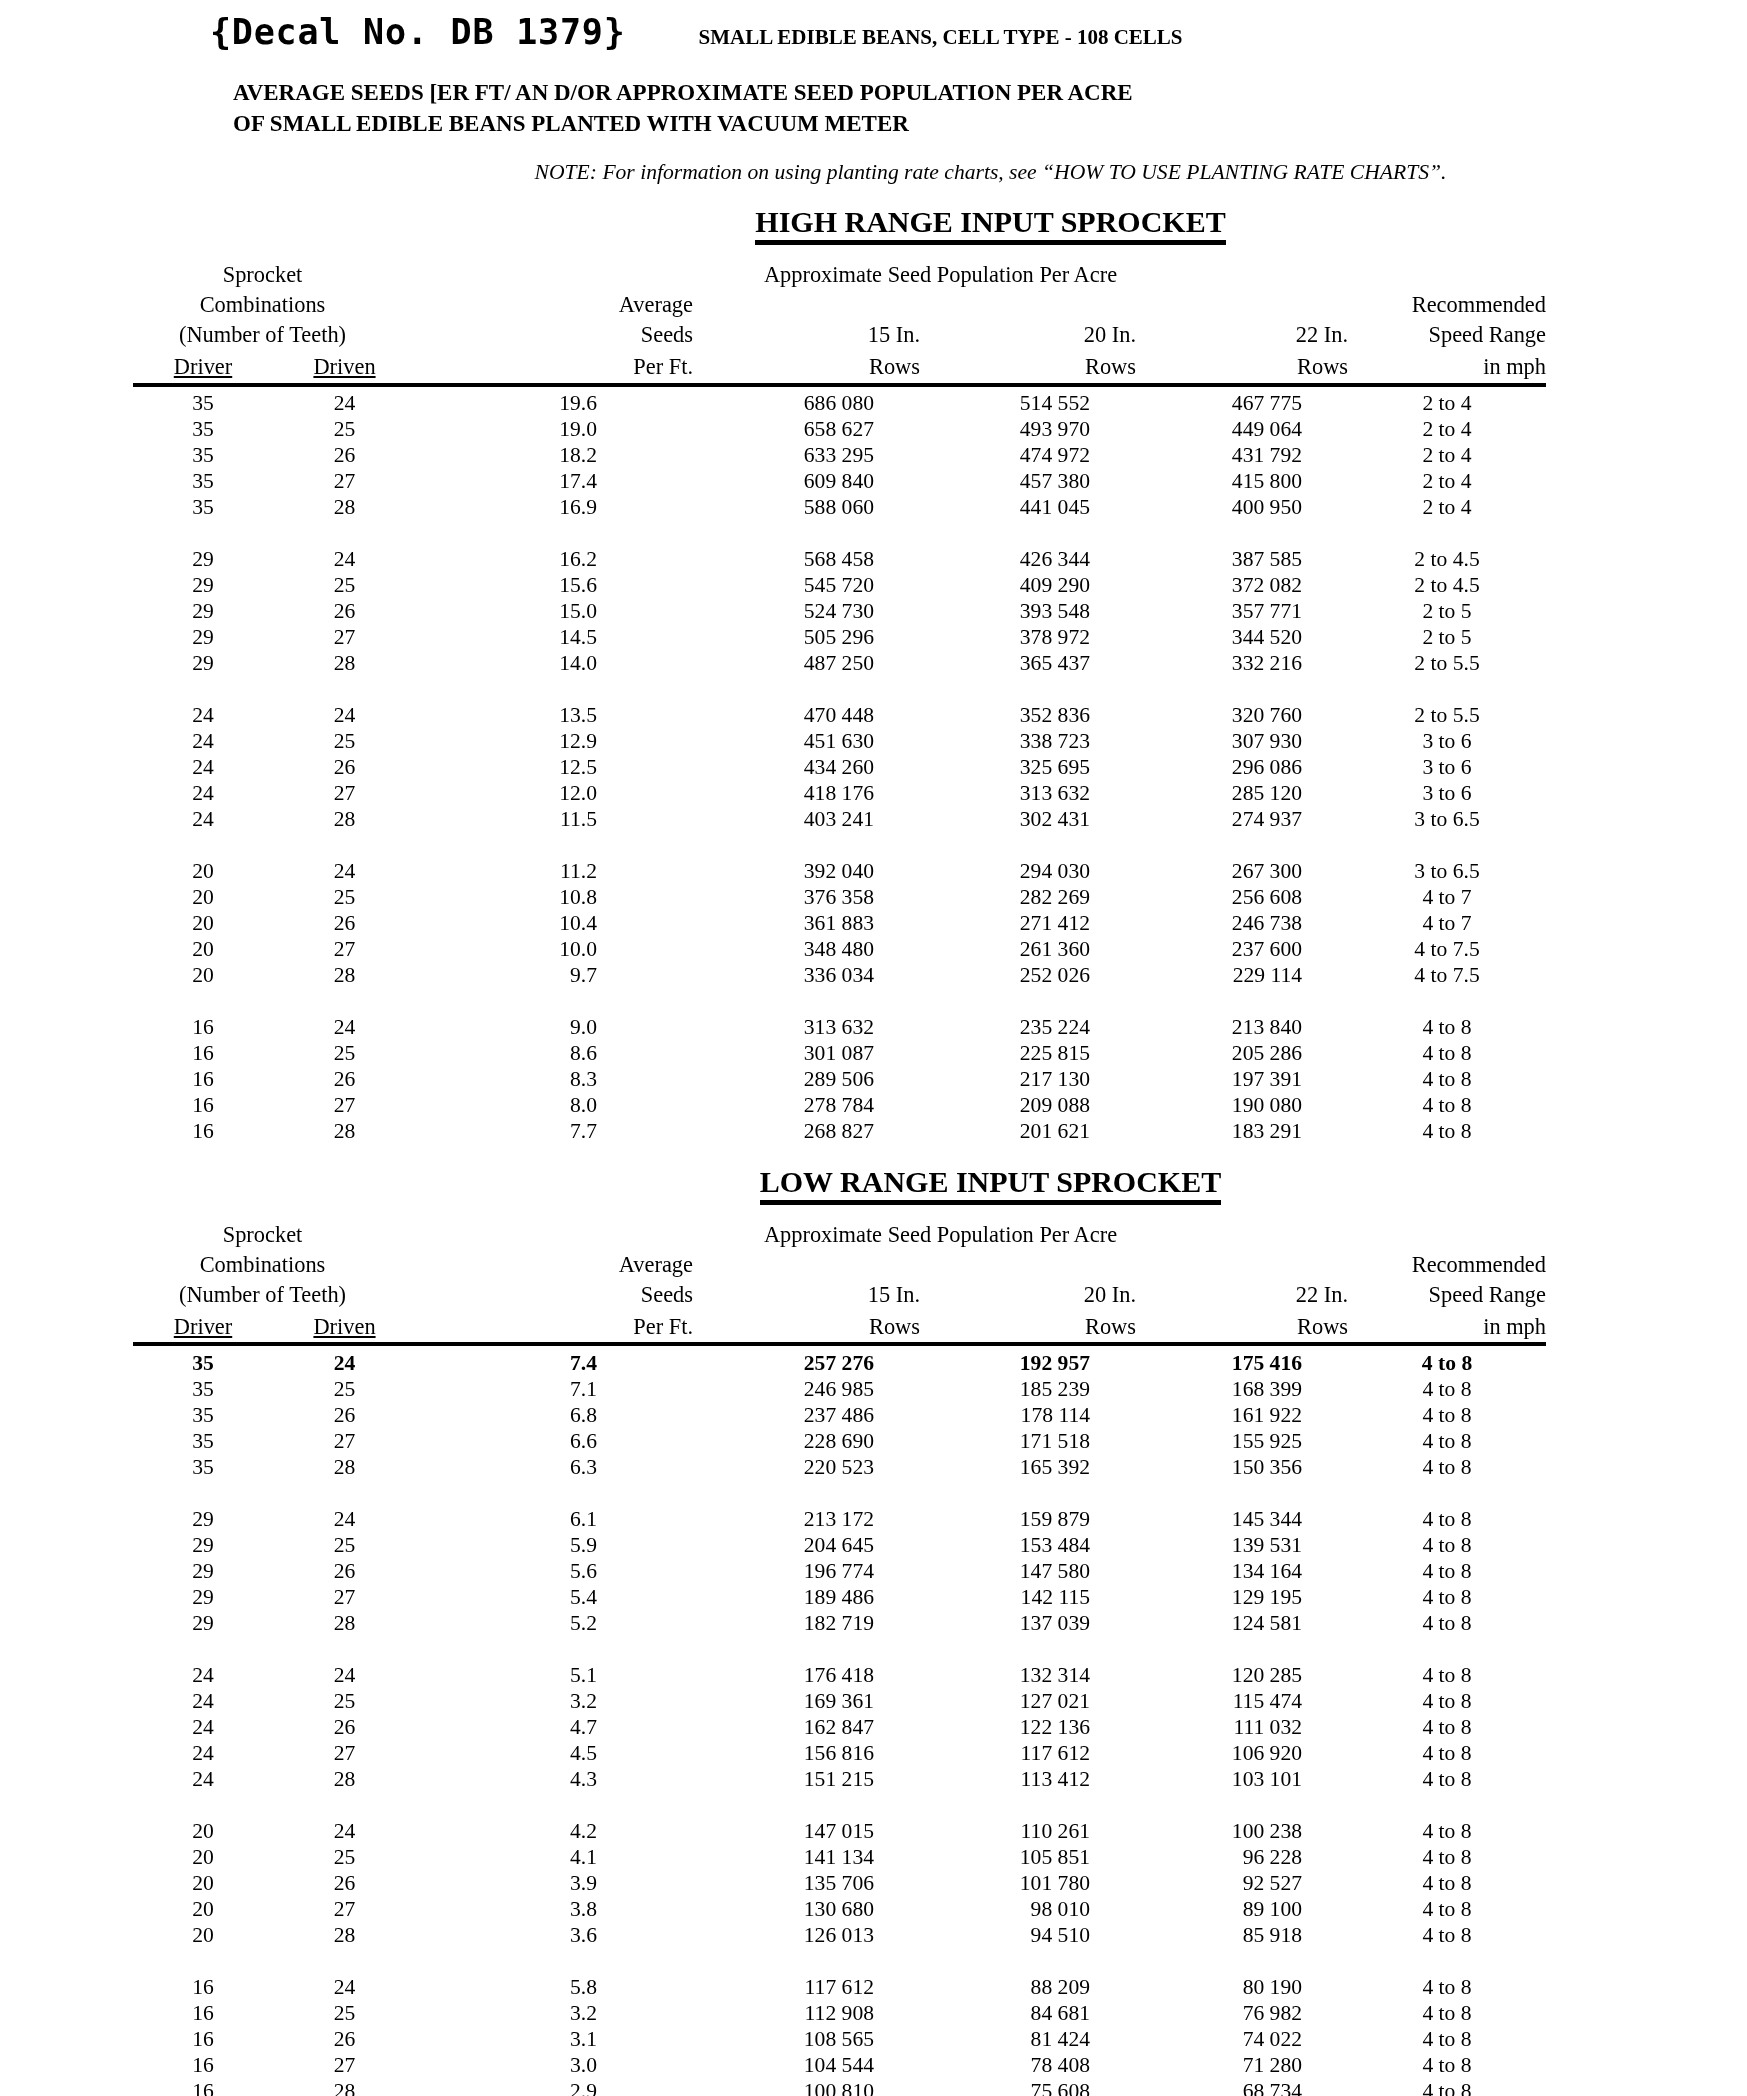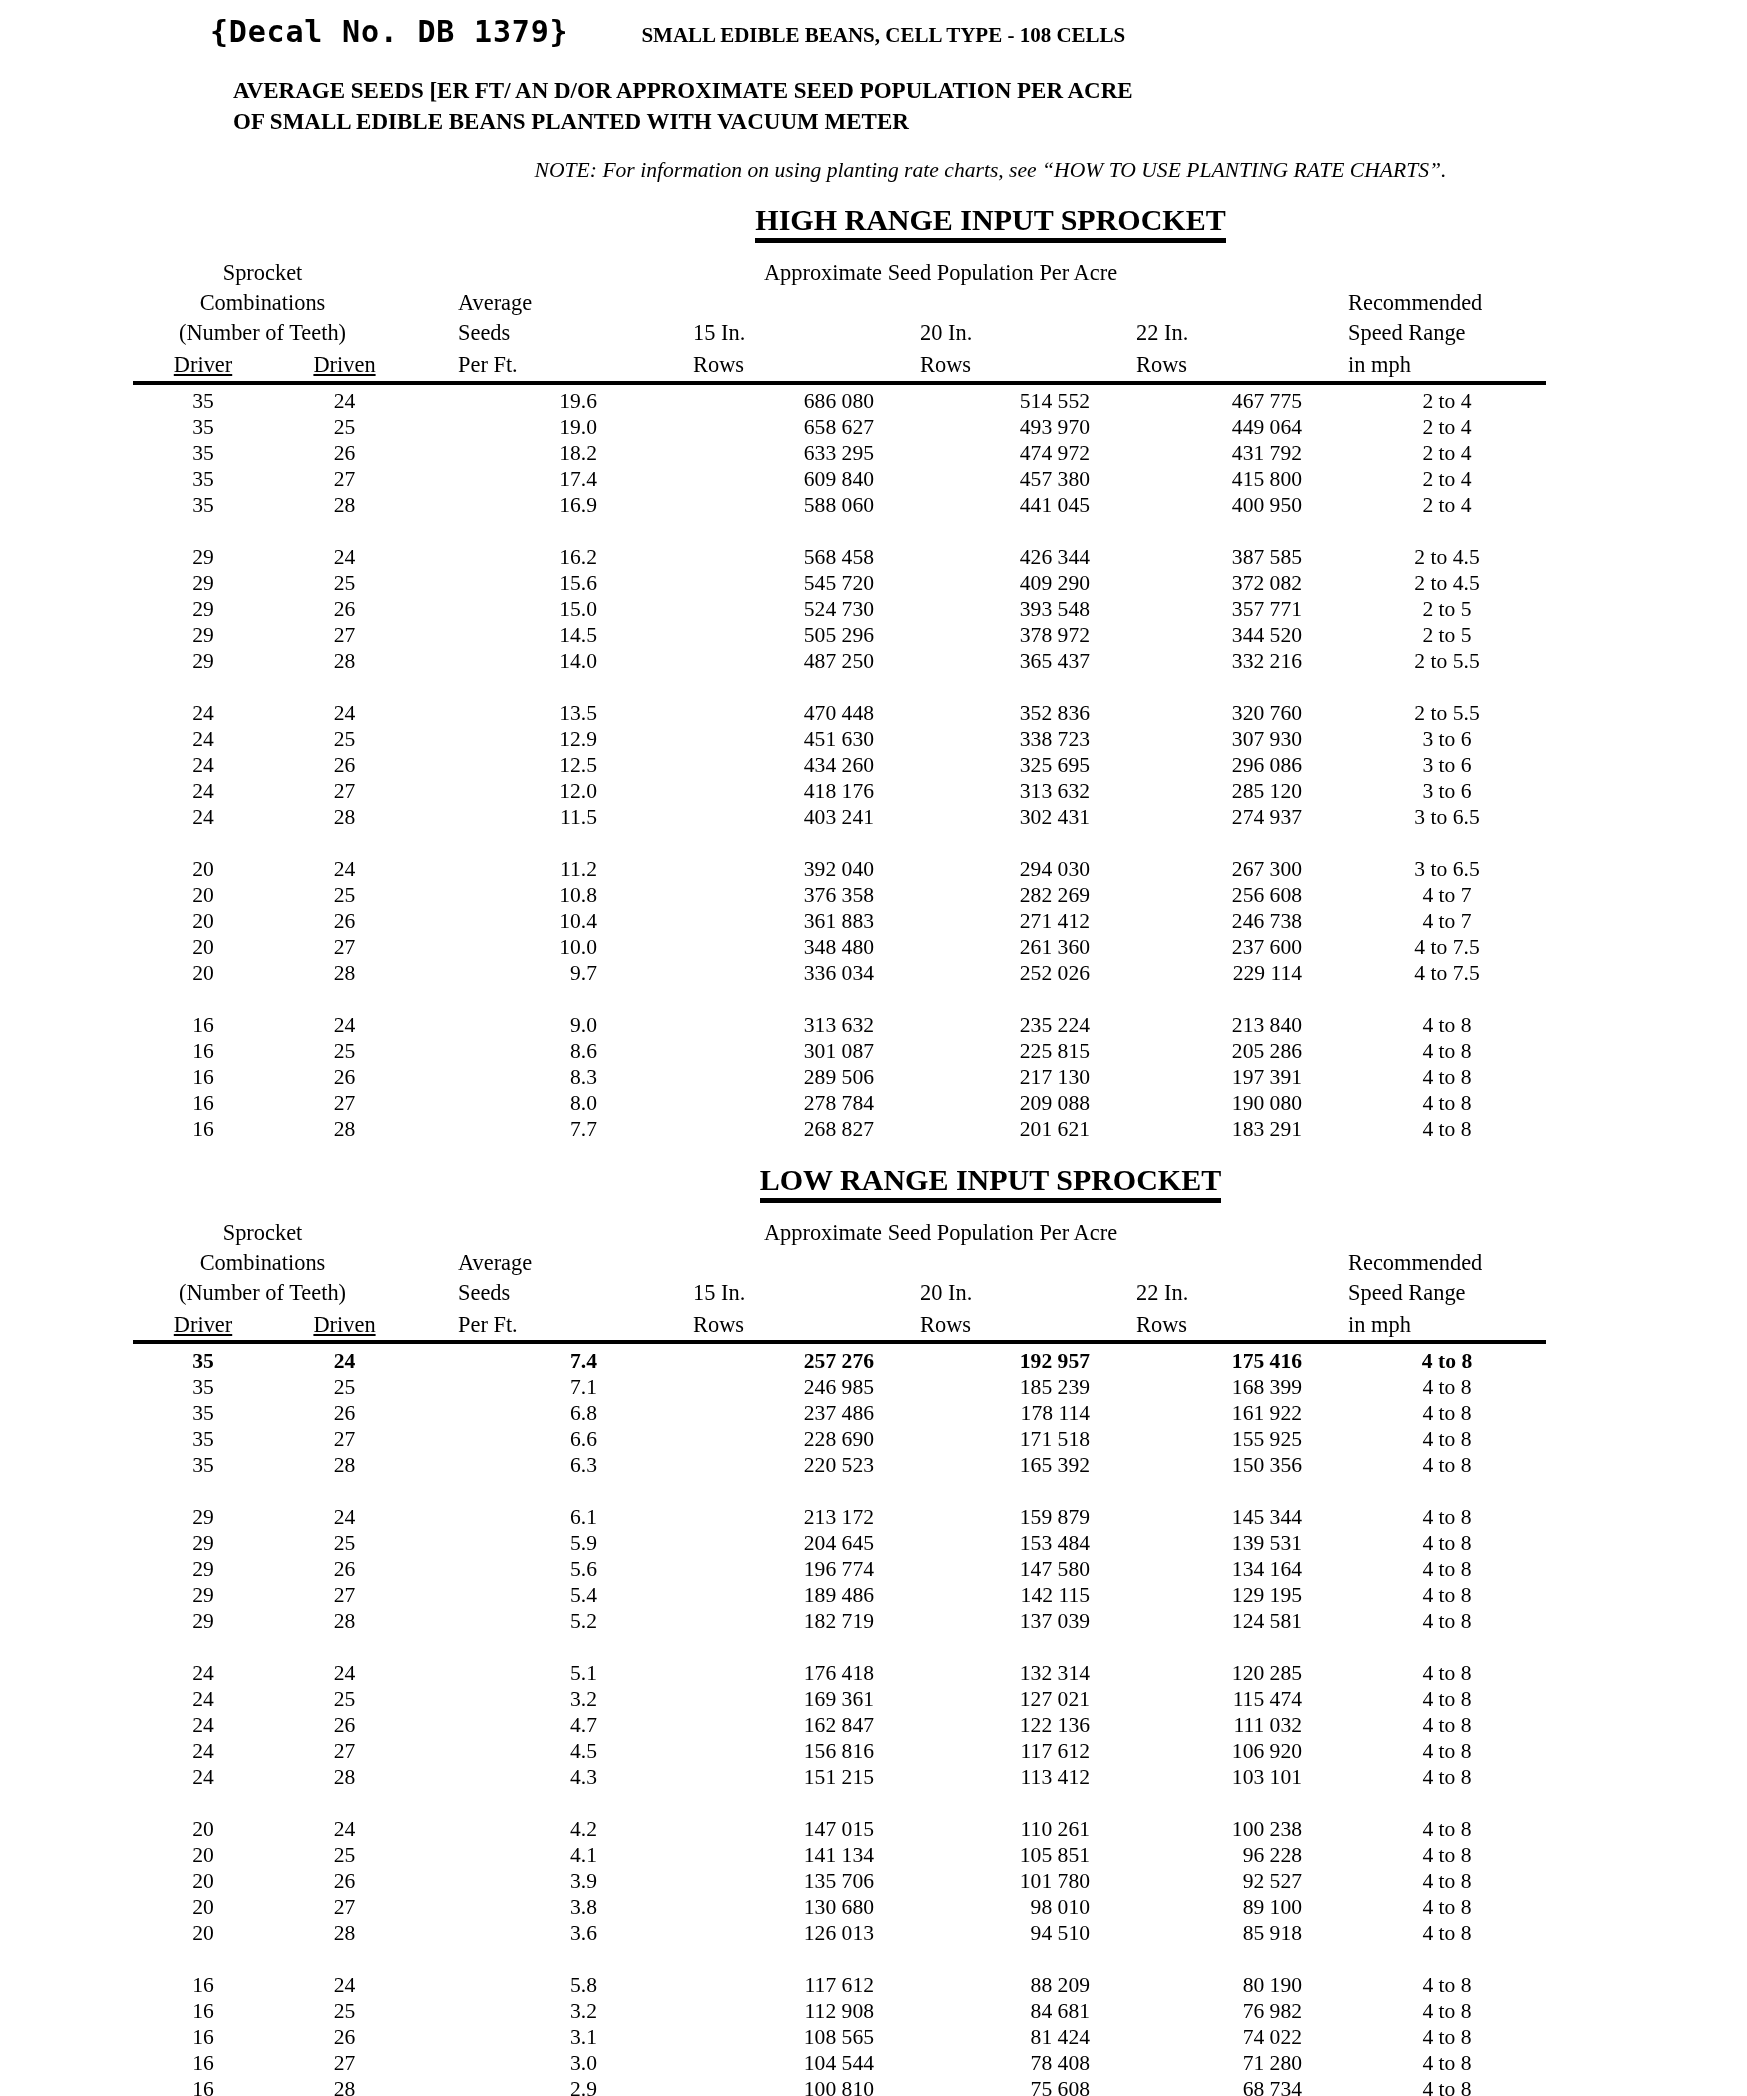--- a/index.html
+++ b/index.html
@@ -13,21 +13,21 @@
 
   
   .header-row {
     margin-left: 210px;
     display: flex; align-items: baseline;
     line-height: 40px; margin-bottom: 20px;
     white-space: nowrap;
   }
   .decal {
     font-family: "DejaVu Sans Mono", monospace;
-    font-weight: bold; font-size: 30px; letter-spacing: 0.8px;
+    font-weight: bold; font-size: 35px; letter-spacing: 0.8px;
   }
   .main-title { font-weight: bold; font-size: 21px; margin-left: 73px; }
 
   .subtitle {
     text-align: left; padding-left: 233px;
     font-weight: bold; font-size: 23px; line-height: 31px;
     margin-bottom: 20px;
   }
   .note {
     text-align: center; padding-left: 233px;
@@ -55,21 +55,21 @@
   col.w3 { width: 227px; } col.w4 { width: 216px; } col.w5 { width: 212px; }
   col.w6 { width: 198px; }
 
   thead th {
     font-weight: normal; font-size: 22.4px;
     height: 30px; vertical-align: bottom; padding: 0;
     white-space: nowrap;
   }
   th.h-sprocket { text-align: center; padding-right: 66px; }
   th.h-pop { text-align: center; padding-left: 75px; }
-  th.h-center { text-align: left; }
+  th.h-center { text-align: right; }
   th.h-driver { text-align: center; text-decoration: underline; }
   th.h-driven { text-align: center; text-decoration: underline; padding-right: 42px; }
   tr.rule-row th { border-bottom: 4.2px solid #000; padding-bottom: 2.5px; height: 32px; }
 
   tbody td { height: 26px; padding: 0; white-space: nowrap; }
   tbody tr:first-child td { padding-top: 4.2px; }
   tr.spacer td { height: 26px; }
   tr.bold-row td { font-weight: bold; }
   td.c0 { text-align: center; }
   td.c1 { text-align: center; padding-right: 42px; }

